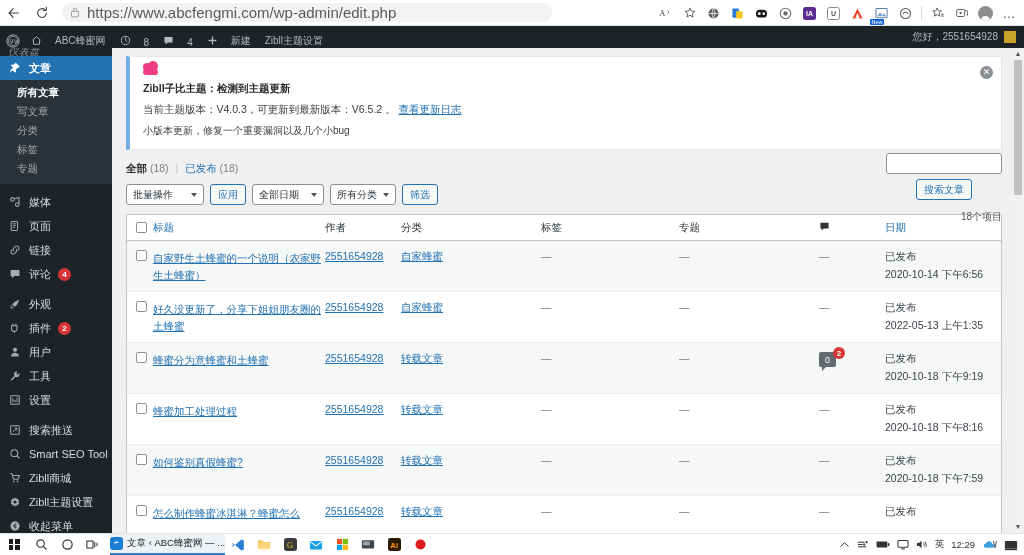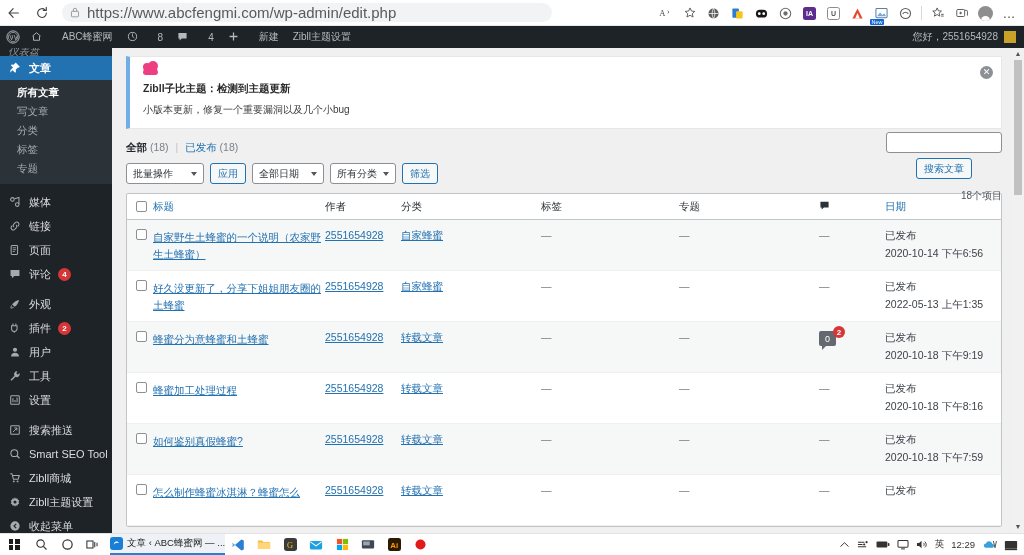--- a/index.html
+++ b/index.html
@@ -49,21 +49,21 @@
   }
   .avatar-circ::after{content:"";width:9px;height:5px;border-radius:5px 5px 0 0;background:#fff;}
 
   
   .wp-adminbar {
     height: 22px; background: #1d2327; color: #b4b9be;
     display: flex; align-items: center; font-size: 10px;
     position: relative;
   }
   .wp-adminbar .ab-item {
-    display:flex; align-items:center; gap:20px; padding: 8px 7px; height:22px; white-space:nowrap;
+    display:flex; align-items:flex-end; gap:13px; padding: 0 7px; height:22px; white-space:nowrap;
     color:#b4b9be;
   }
   .wp-adminbar .ab-item.logo { padding-left:6px; padding-right:4px;}
   .ab-right { position:absolute; right: 8px; display:flex; align-items:center; gap:6px; font-size:10px;}
   .ab-avatar { width:12px; height:12px; background:#c9a227; display:block; }
 
   
   .wrap { display:flex; height: calc(555px - 26px - 22px - 22px); }
 
   
@@ -401,34 +401,34 @@
             <circle cx="4" cy="4" r="2.1" fill="none" stroke="currentColor" stroke-width="1.2"></circle>
             <path d="M6.4 3.2l5.2-1.4v7.4" stroke="currentColor" stroke-width="1.2" fill="none"></path>
             <circle cx="9.6" cy="10" r="2.1" fill="none" stroke="currentColor" stroke-width="1.2"></circle>
           </svg>
       </span>
       <span>媒体</span>
     </div>
     <div class="menu-item">
       <span class="mi-ico">
         <svg width="12" height="12" viewBox="0 0 14 14">
+            <rect x="2.5" y="1.8" width="7.5" height="10.4" rx="1" fill="none" stroke="currentColor" stroke-width="1.2"></rect>
+            <path d="M4.3 4.4h4M4.3 6.6h4M4.3 8.8h2.6" stroke="currentColor" stroke-width="1"></path>
+          </svg>
+      </span>
+      <span>页面</span>
+    </div>
+    <div class="menu-item">
+      <span class="mi-ico">
+        <svg width="12" height="12" viewBox="0 0 14 14">
             <path d="M5.6 8.4a2.6 2.6 0 0 1 0-3.6l2-2a2.6 2.6 0 0 1 3.6 3.6l-1 1" stroke="currentColor" stroke-width="1.2" fill="none"></path>
             <path d="M8.4 5.6a2.6 2.6 0 0 1 0 3.6l-2 2a2.6 2.6 0 0 1-3.6-3.6l1-1" stroke="currentColor" stroke-width="1.2" fill="none"></path>
           </svg>
       </span>
       <span>链接</span>
-    </div>
-    <div class="menu-item">
-      <span class="mi-ico">
-        <svg width="12" height="12" viewBox="0 0 14 14">
-            <rect x="2.5" y="1.8" width="7.5" height="10.4" rx="1" fill="none" stroke="currentColor" stroke-width="1.2"></rect>
-            <path d="M4.3 4.4h4M4.3 6.6h4M4.3 8.8h2.6" stroke="currentColor" stroke-width="1"></path>
-          </svg>
-      </span>
-      <span>页面</span>
     </div>
     <div class="menu-item">
       <span class="mi-ico">
         <svg width="12" height="12" viewBox="0 0 14 14">
             <path d="M1.8 2.2h10.4v7.2H6.3L3.4 12V9.4H1.8z" fill="currentColor"></path>
           </svg>
       </span>
       <span>评论</span>
       <span class="badge-red">4</span>
     </div>
@@ -529,20 +529,24 @@
       </span>
       <span>收起菜单</span>
     </div>
   </div>
 
   <div class="content">
 
     <div class="notice">
       <div class="cloud"></div>
       <div class="n-title">Zibll子比主题：检测到主题更新</div>
+      <div class="n-line">
+        <span>当前主题版本：V4.0.3，可更新到最新版本：V6.5.2 。</span>
+        <a href="#">查看更新日志</a>
+      </div>
       <div class="n-sub">小版本更新，修复一个重要漏洞以及几个小bug</div>
       <div class="notice-dismiss">✕</div>
     </div>
 
     <div class="subsubsub">
       <b>全部</b>
       <span class="cnt">(18)</span>
       <span class="sep-pipe">|</span>
       <a href="#">已发布</a>
       <span class="cnt">(18)</span>

